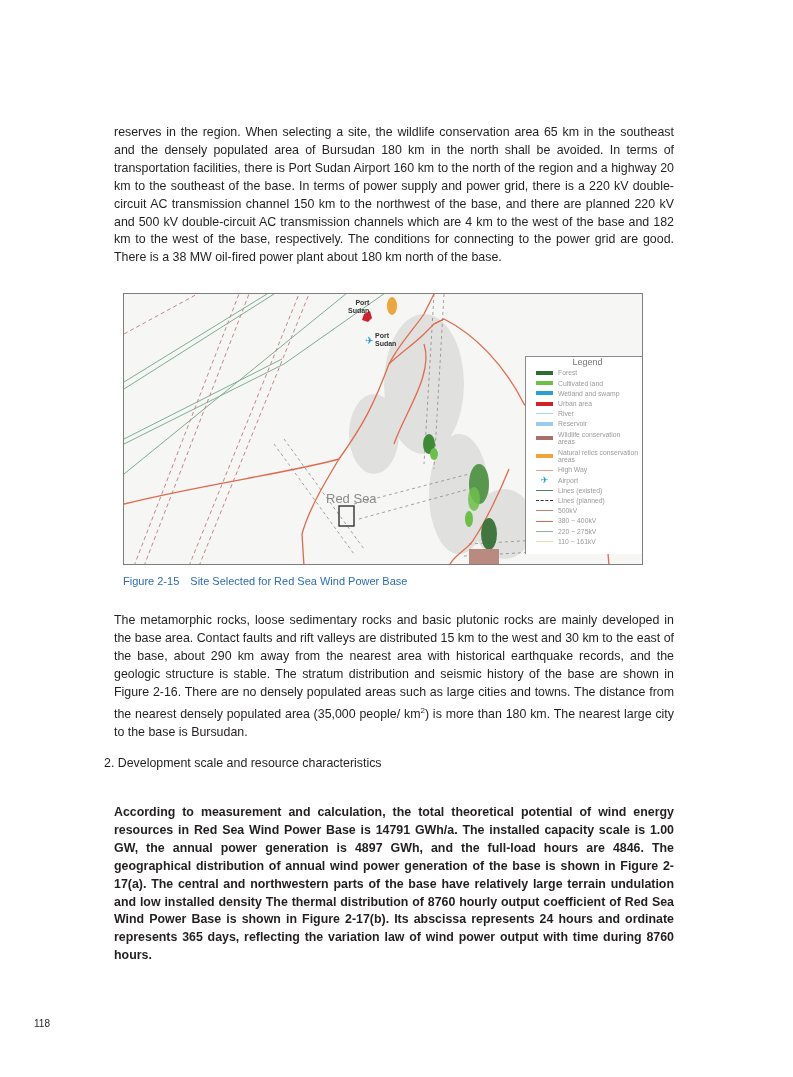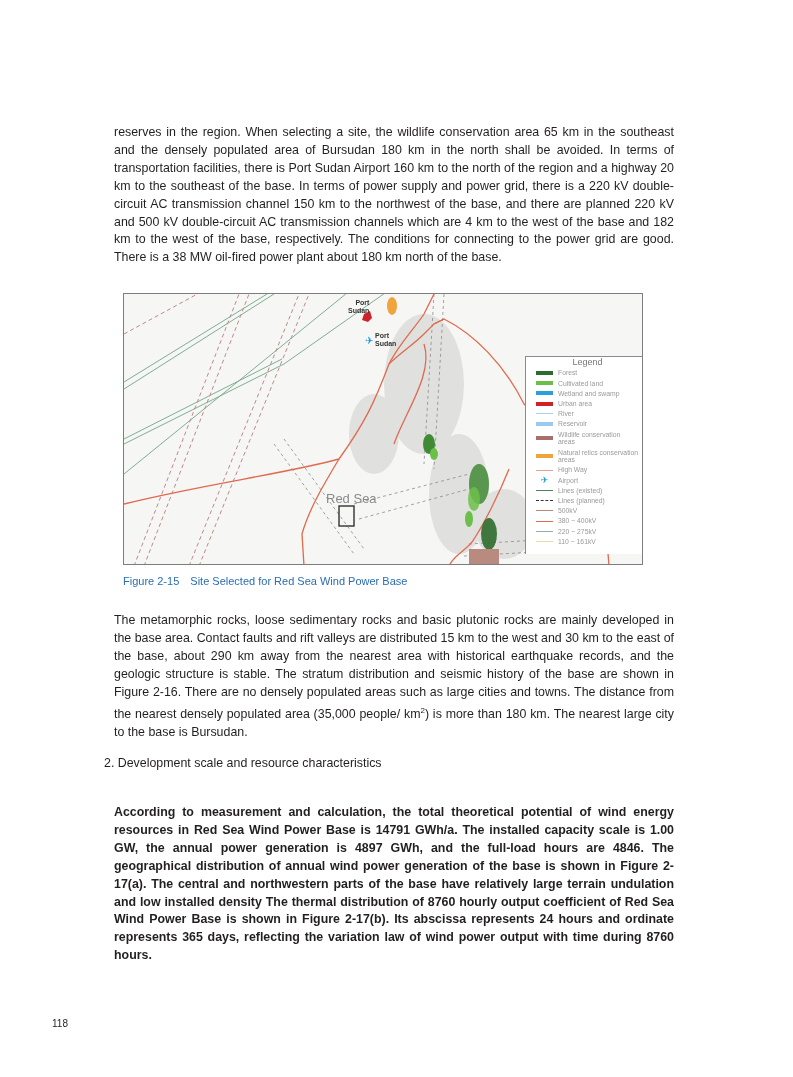--- a/index.html
+++ b/index.html
@@ -7,21 +7,21 @@
          font-family: "Liberation Sans", sans-serif; color: #231f20; }
   .para { position: absolute; left: 102px; width: 560px; font-size: 12.4px; line-height: 17.9px;
           text-align: justify; margin: 12px; }
   #p1 { top: 112px; }
   #p2 { top: 600px; }
   #heading2 { position: absolute; left: 104px; top: 756px; font-size: 12.4px; margin: 0; }
   #p3 { top: 792px; font-weight: bold; }
   .caption { position: absolute; left: 123px; width: 520px; top: 575px; text-align: left;
              font-size: 11px; font-weight: normal; color: #2a6db4; }
   .caption .num { margin-right: 8px; }
-  .page-num { position: absolute; left: 52px; top: 1018px; font-size: 10px; color: #231f20; }
+  .page-num { position: absolute; left: 34px; top: 1018px; font-size: 10px; color: #231f20; }
   #map { position: absolute; left: 123px; top: 293px; width: 520px; height: 272px;
          border: 1px solid #7d7d7d; background: #f6f6f5; overflow: hidden; box-sizing: border-box; }
   #map svg.base { position: absolute; left: 0; top: 0; }
   .maplabel { position: absolute; font-size: 7px; font-weight: bold; color: #333; line-height: 8px; }
   .redsea { position: absolute; font-size: 13px; color: #8a8a8a; left: 202px; top: 197px; }
   #legend { position: absolute; left: 401px; top: 62px; width: 118px; height: 198px;
             background: #ffffff; border-left: 1px solid #8b8b8b; border-top: 1px solid #8b8b8b;
             box-sizing: border-box; padding: 0 4px 0 10px; }
   #legend .title { text-align: center; font-size: 9px; color: #777; margin-bottom: 1px; }
   .lg-item { display: flex; align-items: center; font-size: 6.8px; color: #9a9a9a; line-height: 7.5px;

